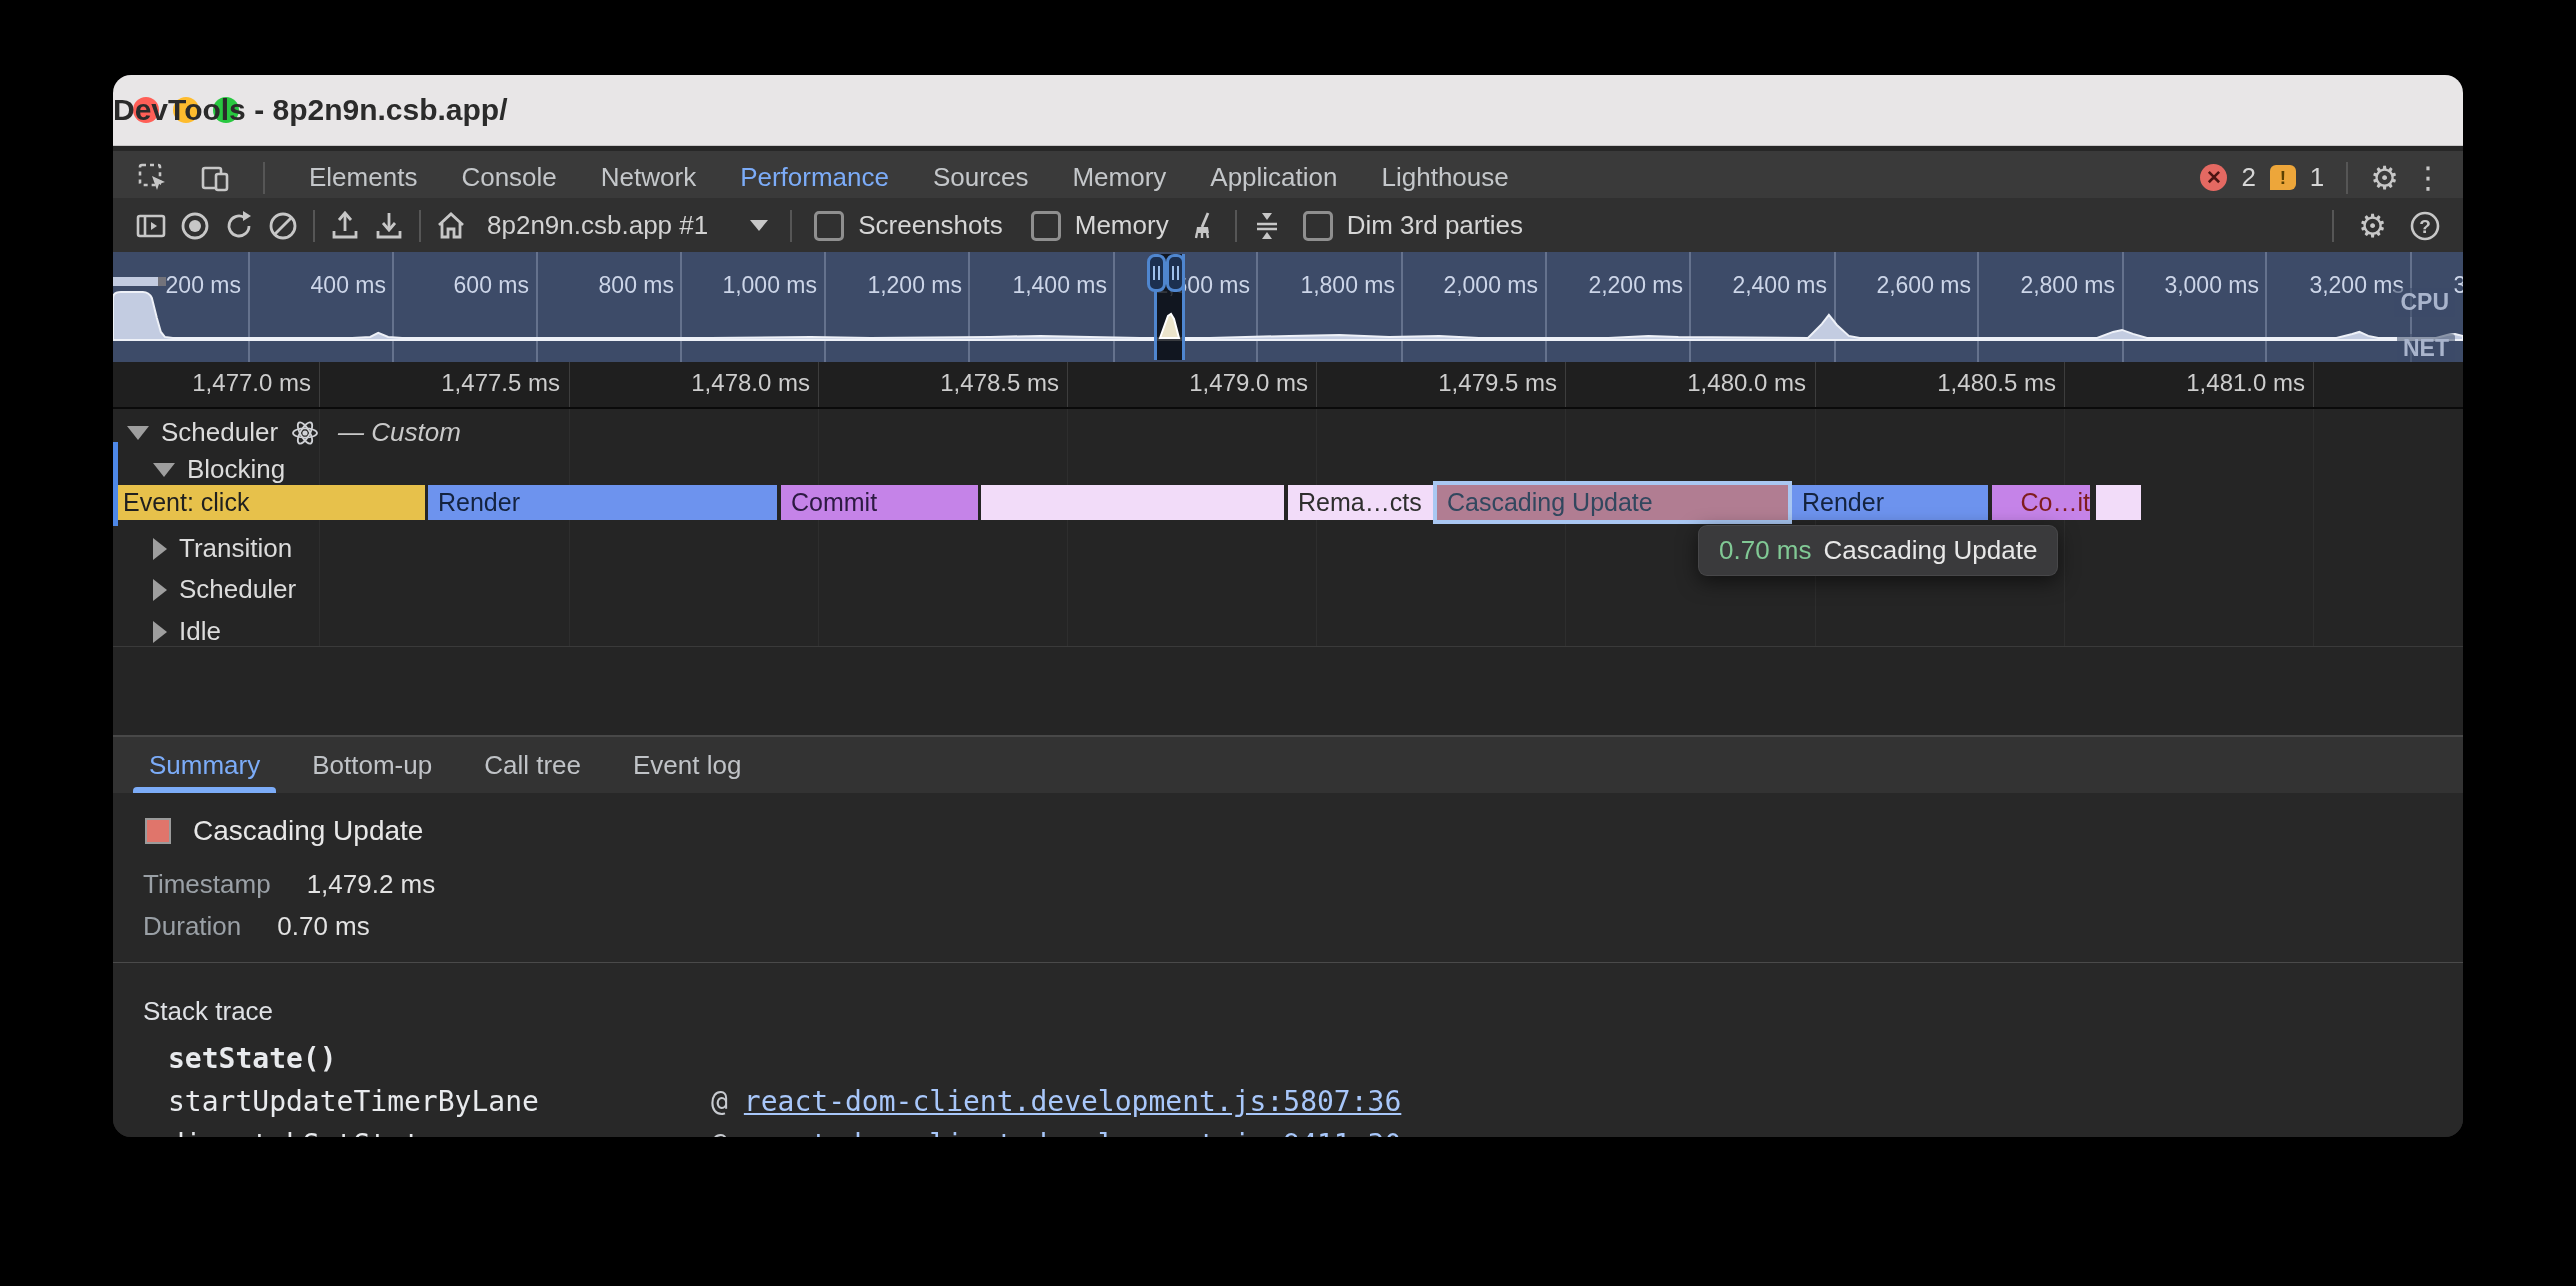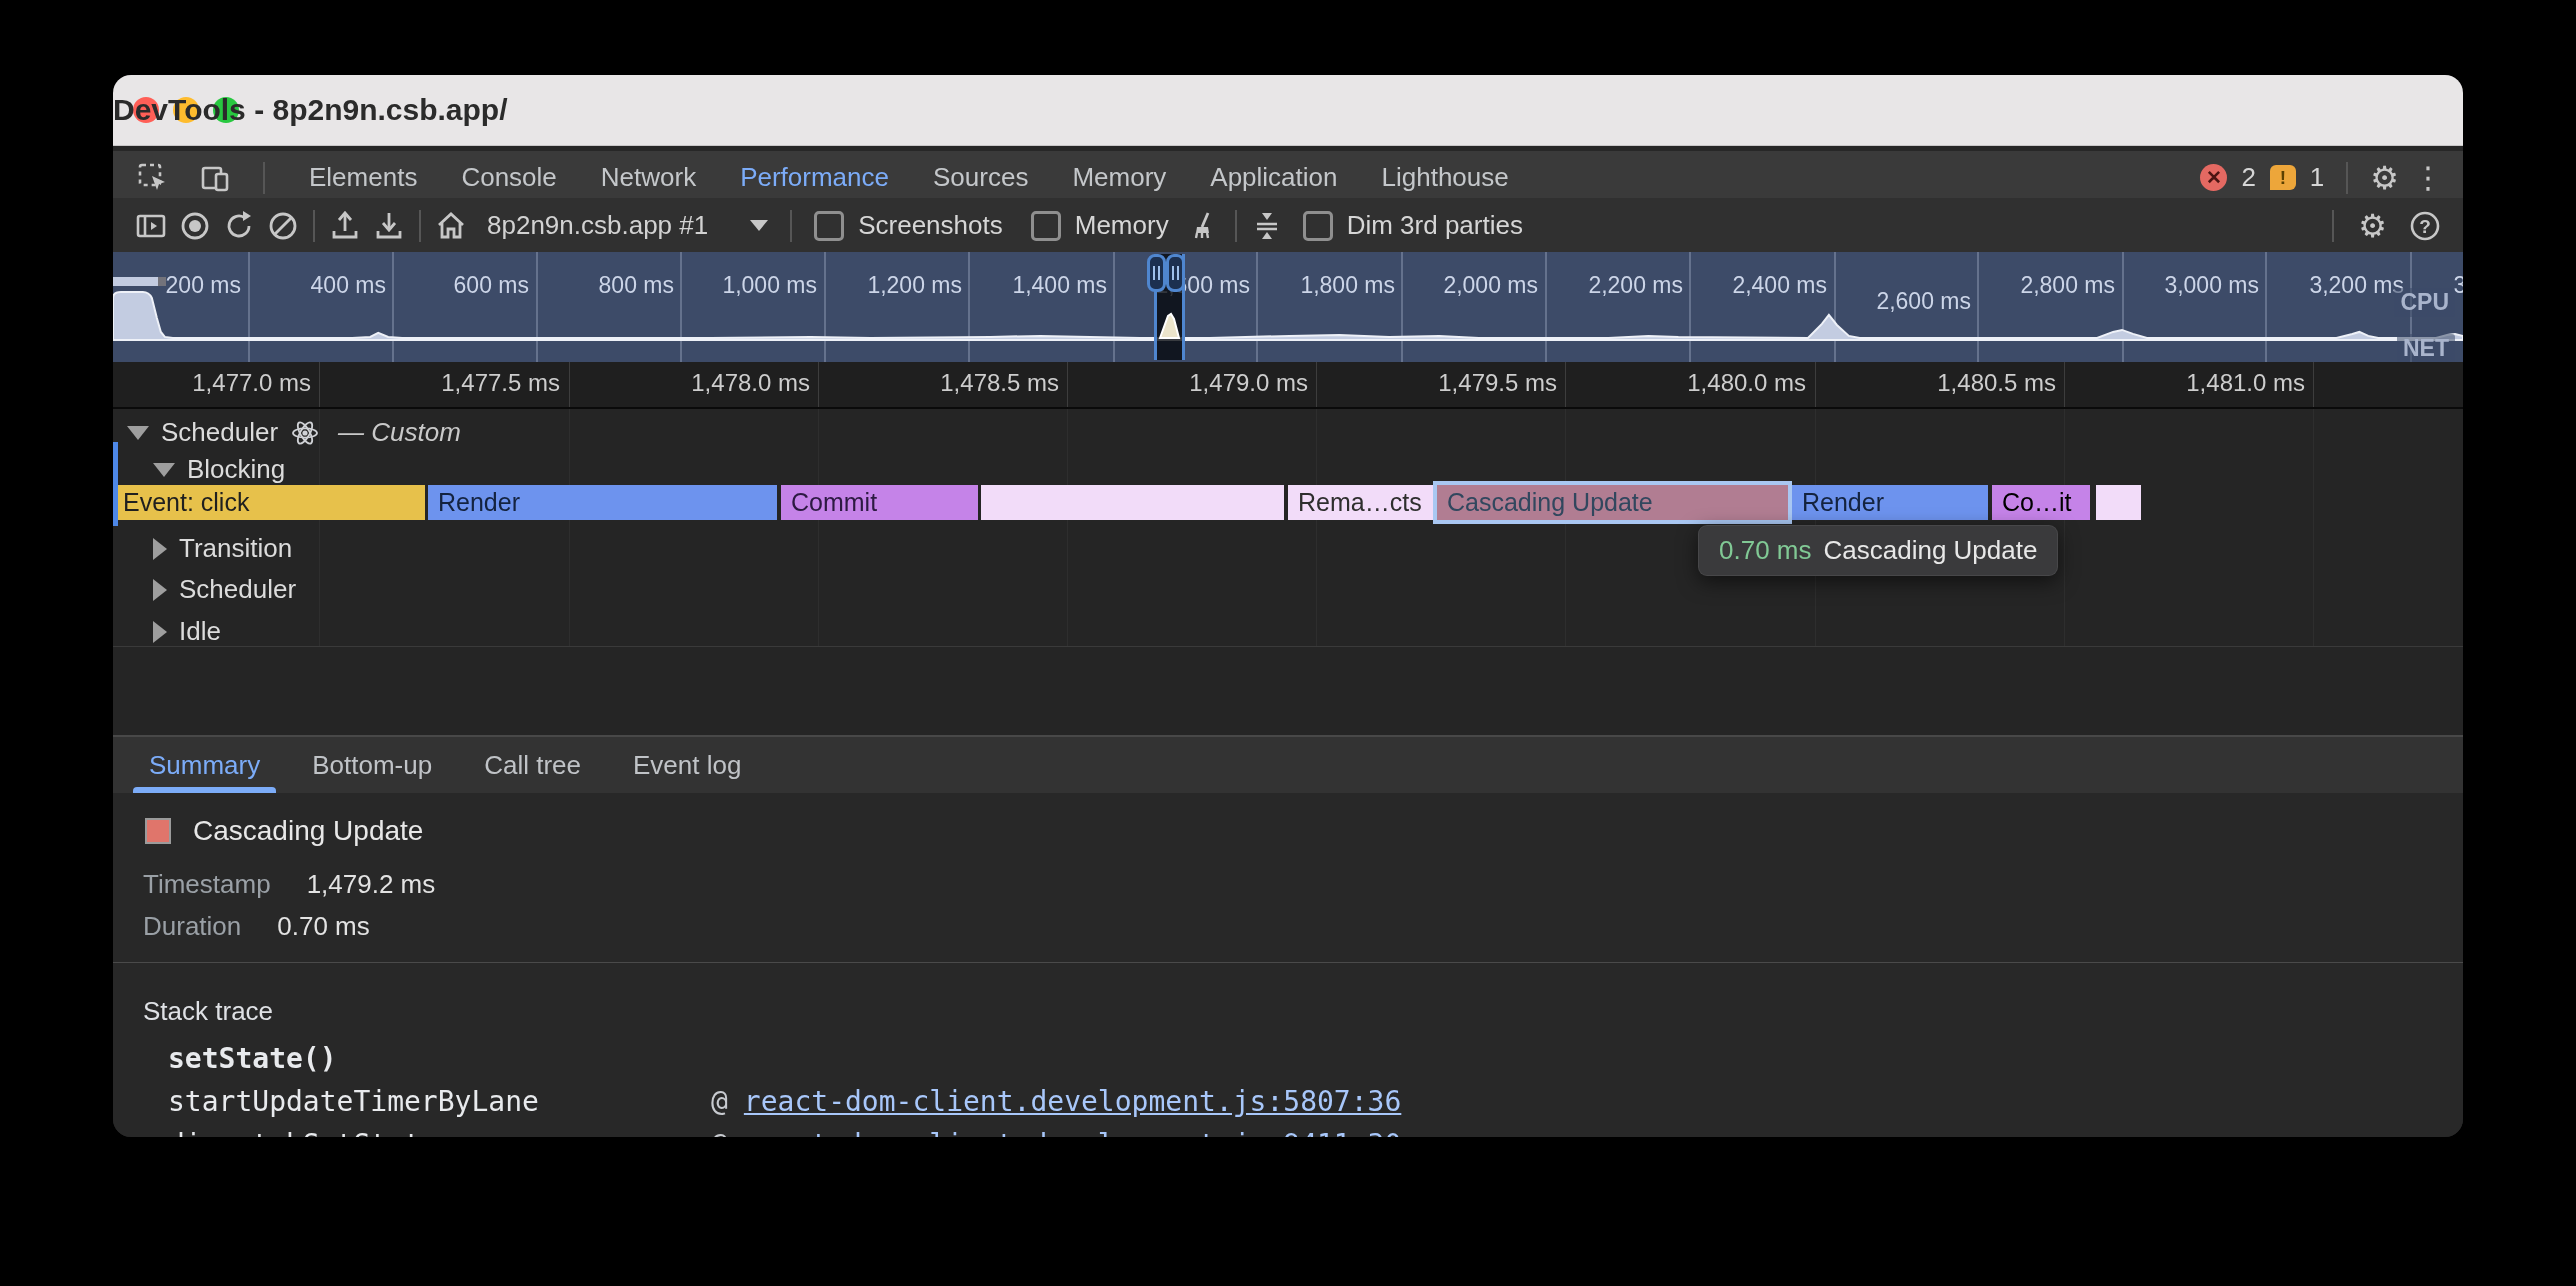--- a/index.html
+++ b/index.html
@@ -256,21 +256,21 @@
           <div class="ov-label" style="left: 938px;">1,600 ms</div>
           <div class="ov-grid" style="left: 1288px;"></div>
           <div class="ov-label" style="left: 1083px;">1,800 ms</div>
           <div class="ov-grid" style="left: 1432px;"></div>
           <div class="ov-label" style="left: 1226px;">2,000 ms</div>
           <div class="ov-grid" style="left: 1576px;"></div>
           <div class="ov-label" style="left: 1371px;">2,200 ms</div>
           <div class="ov-grid" style="left: 1721px;"></div>
           <div class="ov-label" style="left: 1515px;">2,400 ms</div>
           <div class="ov-grid" style="left: 1864px;"></div>
-          <div class="ov-label" style="left: 1659px; margin-top: 16px;">2,600 ms</div>
+          <div class="ov-label" style="left: 1659px;">2,600 ms</div>
           <div class="ov-grid" style="left: 2009px;"></div>
           <div class="ov-label" style="left: 1803px;">2,800 ms</div>
           <div class="ov-grid" style="left: 2152px;"></div>
           <div class="ov-label" style="left: 1947px;">3,000 ms</div>
           <div class="ov-grid" style="left: 2297px;"></div>
           <div class="ov-label" style="left: 2092px;">3,200 ms</div>
           <div class="ov-label" style="left: 2236px;">3,400 ms</div>
         </div>
       <div class="net-bar"></div>
       <div class="net-cap"></div>
@@ -353,21 +353,21 @@
       </div>
 
       <div id="flame-bars">
           <div class="flame-bar" style="left: 0px; width: 312px; background: rgb(231, 193, 75); color: rgb(31, 31, 31);">Event: click</div>
           <div class="flame-bar" style="left: 315px; width: 349px; background: rgb(109, 147, 238); color: rgb(20, 35, 63);">Render</div>
           <div class="flame-bar" style="left: 668px; width: 197px; background: rgb(197, 131, 232); color: rgb(45, 26, 66);">Commit</div>
           <div class="flame-bar" style="left: 868px; width: 303px; background: rgb(242, 220, 249); color: rgb(51, 51, 51);"></div>
           <div class="flame-bar" style="left: 1175px; width: 145px; background: rgb(242, 220, 249); color: rgb(46, 46, 46);">Rema…cts</div>
           <div class="flame-bar selected" style="left: 1324px; width: 351px; background: rgb(177, 125, 146); color: rgb(49, 71, 94);">Cascading Update</div>
           <div class="flame-bar" style="left: 1679px; width: 196px; background: rgb(109, 147, 238); color: rgb(20, 35, 63);">Render</div>
-          <div class="flame-bar" style="left: 1879px; width: 98px; background: rgb(197, 131, 232); color: #000000;">Co…it</div>
+          <div class="flame-bar" style="left: 1879px; width: 98px; background: rgb(197, 131, 232); color: #7f1d1d; text-align: right;">Co…it</div>
           <div class="flame-bar" style="left: 1983px; width: 45px; background: rgb(242, 220, 249); color: rgb(51, 51, 51);"></div>
         </div>
 
       <div class="track-label" style="left:40px;top:124px;">
         <span class="tri-right"></span>
         <span>Transition</span>
       </div>
       <div class="track-label" style="left:40px;top:165px;">
         <span class="tri-right"></span>
         <span>Scheduler</span>

